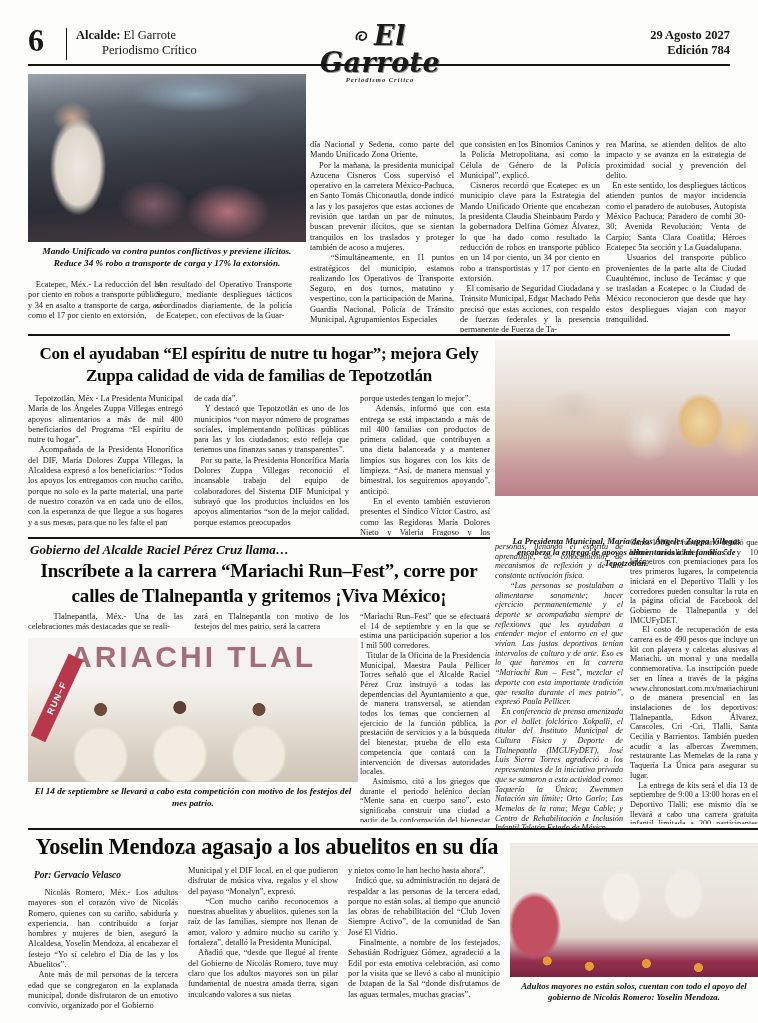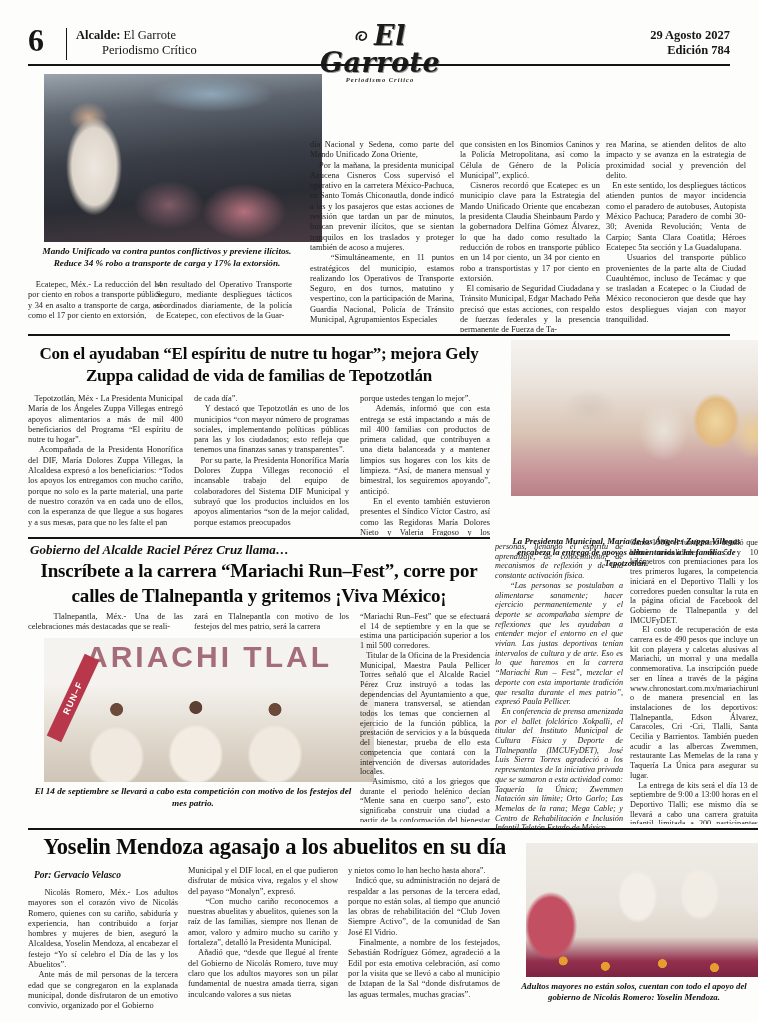--- a/index.html
+++ b/index.html
@@ -10,21 +10,21 @@
   .vrule{position:absolute;background:#141414;width:1px;}
   .col{position:absolute;font-size:8.4px;line-height:10.3px;text-align:justify;
        white-space:pre-line;overflow:hidden;color:#222;}
   .col-sm{font-size:8.2px;line-height:9.7px;}
   .cap{position:absolute;font-weight:bold;font-style:italic;text-align:center;
        font-size:9.2px;line-height:11.6px;color:#111;}
   .headline{position:absolute;font-weight:bold;text-align:center;color:#0c0c0c;
             font-family:"Liberation Serif",serif;letter-spacing:-0.2px;}
   .kicker{position:absolute;font-weight:bold;font-style:italic;font-size:13px;color:#111;}
   .byline{position:absolute;font-weight:bold;font-style:italic;font-size:9.5px;color:#111;}
-  .photo{position:absolute;overflow:hidden;background:#cfcac2;margin-left:16px;}
+  .photo{position:absolute;overflow:hidden;background:#cfcac2;}
   .pagenum{position:absolute;font-size:32px;font-weight:bold;line-height:32px;}
   .mast-small{position:absolute;font-size:12.5px;line-height:15px;}
   .logo-title{font-family:"DejaVu Serif",serif;font-style:italic;font-weight:bold;
               font-size:27px;line-height:27px;letter-spacing:0.5px;color:#1b1b1b;
               text-shadow:1px 1px 0 #9a9a9a;}
   .logo-tagline{font-size:6.5px;font-weight:bold;font-style:italic;letter-spacing:1px;
                 color:#2a2a2a;text-align:center;}
   .p1{background:
       radial-gradient(ellipse 40px 70px at 18% 55%, #ece7e0 0%, #ded6cb 55%, rgba(0,0,0,0) 70%),
       radial-gradient(ellipse 30px 24px at 16% 26%, #caa88f 0%, rgba(0,0,0,0) 65%),
@@ -137,21 +137,21 @@
   <div class="col col-sm" style="left:495px;top:542px;width:128px;height:286px;font-style:italic;">personas, llenando el espíritu de aprendizaje, de conocimiento, de mecanismos de reflexión y de una constante activación física.
 &nbsp;&nbsp;&nbsp;“Las personas se postulaban a alimentarse sanamente; hacer ejercicio permanentemente y el deporte se acompañaba siempre de reflexiones que les ayudaban a entender mejor el entorno en el que vivían. Las justas deportivas tenían intervalos de cultura y de arte. Eso es lo que haremos en la carrera “Mariachi Run – Fest”, mezclar el deporte con esta importante tradición que resalta durante el mes patrio”, expresó Paula Pellicer.
 &nbsp;&nbsp;&nbsp;En conferencia de prensa amenizada por el ballet folclórico Xokpalli, el titular del Instituto Municipal de Cultura Física y Deporte de Tlalnepantla (IMCUFyDET), José Luis Sierra Torres agradeció a los representantes de la iniciativa privada que se sumaron a esta actividad como: Taquería la Única; Zwemmen Natación sin límite; Orto Garlo; Las Memelas de la rana; Mega Cable; y Centro de Rehabilitación e Inclusión Infantil Teletón Estado de México.
 &nbsp;&nbsp;&nbsp;Acompañado por Jesús Gama Zamora, integrante del tradicional Mariachi</div>
   <div class="col col-sm" style="left:630px;top:538px;width:128px;height:286px;">Gama 1000, el funcionario detalló que habrá modalidades de 5 y 10 kilómetros con premiaciones para los tres primeros lugares, la competencia iniciará en el Deportivo Tlalli y los corredores pueden consultar la ruta en la página oficial de Facebook del Gobierno de Tlalnepantla y del IMCUFyDET.
 &nbsp;&nbsp;&nbsp;El costo de recuperación de esta carrera es de 490 pesos que incluye un kit con playera y calcetas alusivas al Mariachi, un morral y una medalla conmemorativa. La inscripción puede ser en línea a través de la página www.chronostart.com.mx/mariachirunfest o de manera presencial en las instalaciones de los deportivos: Tlalnepantla, Edson Álvarez, Caracoles, Cri -Cri, Tlalli, Santa Cecilia y Barrientos. También pueden acudir a las albercas Zwemmen, restaurante Las Memelas de la rana y Taquería La Única para asegurar su lugar.
 &nbsp;&nbsp;&nbsp;La entrega de kits será el día 13 de septiembre de 9:00 a 13:00 horas en el Deportivo Tlalli; ese mismo día se llevará a cabo una carrera gratuita infantil limitada a 200 participantes menores de 12 años para que niñas y niños también participen en esta actividad.</div>
 
   <div class="rule" style="left:28px;top:828px;width:730px;height:2px;"></div>
 
-  <div class="headline" style="left:28px;top:834px;width:478px;font-size:22.5px;line-height:26px;white-space:nowrap;overflow:hidden;text-align:right;">Yoselin Mendoza agasajo a los abuelitos en su día</div>
+  <div class="headline" style="left:28px;top:834px;width:478px;font-size:22.5px;line-height:26px;white-space:nowrap;overflow:hidden;">Yoselin Mendoza agasajo a los abuelitos en su día</div>
   <div class="byline" style="left:34px;top:870px;">Por: Gervacio Velasco</div>
   <div class="col" style="left:28px;top:888px;width:150px;height:126px;">&nbsp;&nbsp;&nbsp;Nicolás Romero, Méx.- Los adultos mayores son el corazón vivo de Nicolás Romero, quienes con su cariño, sabiduría y experiencia, han contribuido a forjar hombres y mujeres de bien, aseguró la Alcaldesa, Yoselin Mendoza, al encabezar el festejo “Yo sí celebro el Día de las y los Abuelitos”.
 &nbsp;&nbsp;&nbsp;Ante más de mil personas de la tercera edad que se congregaron en la explanada municipal, donde disfrutaron de un emotivo convivio, organizado por el Gobierno</div>
   <div class="col" style="left:188px;top:866px;width:150px;height:148px;">Municipal y el DIF local, en el que pudieron disfrutar de música viva, regalos y el show del payaso “Monalyn”, expresó.
 &nbsp;&nbsp;&nbsp;“Con mucho cariño reconocemos a nuestras abuelitas y abuelitos, quienes son la raíz de las familias, siempre nos llenan de amor, valoro y admiro mucho su cariño y fortaleza”, detalló la Presidenta Municipal.
 &nbsp;&nbsp;&nbsp;Añadió que, “desde que llegué al frente del Gobierno de Nicolás Romero, tuve muy claro que los adultos mayores son un pilar fundamental de nuestra amada tierra, sigan inculcando valores a sus nietas</div>
   <div class="col" style="left:348px;top:866px;width:152px;height:148px;">y nietos como lo han hecho hasta ahora”.
 &nbsp;&nbsp;&nbsp;Indicó que, su administración no dejará de respaldar a las personas de la tercera edad, porque no están solas, al tiempo que anunció las obras de rehabilitación del “Club Joven Siempre Activo”, de la comunidad de San José El Vidrio.
 &nbsp;&nbsp;&nbsp;Finalmente, a nombre de los festejados, Sebastián Rodríguez Gómez, agradeció a la Edil por esta emotiva celebración, así como por la visita que se llevó a cabo al municipio de Ixtapan de la Sal “donde disfrutamos de las aguas termales, muchas gracias”.</div>
   <div class="photo p4" style="left:510px;top:843px;width:248px;height:134px;"></div>

